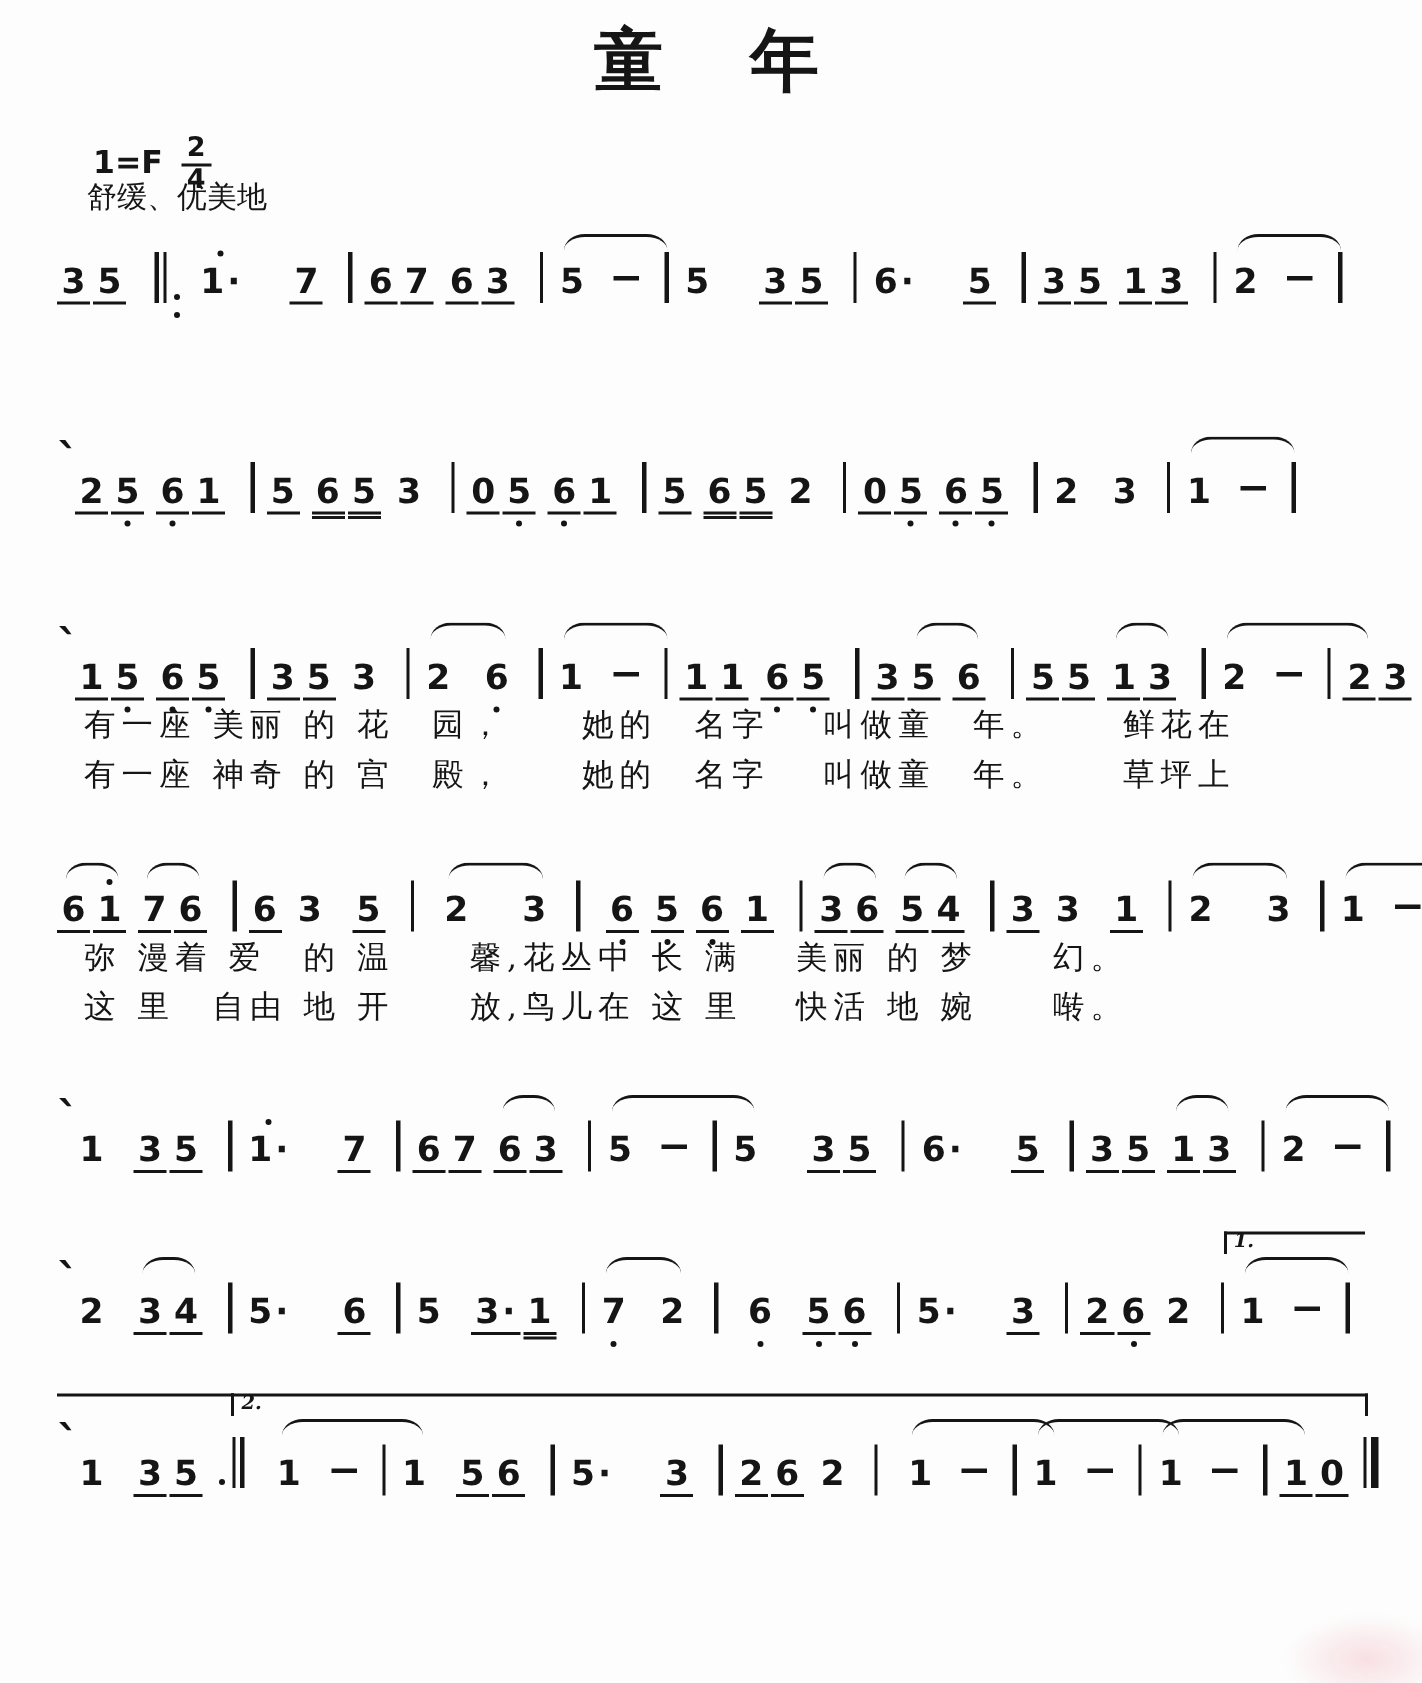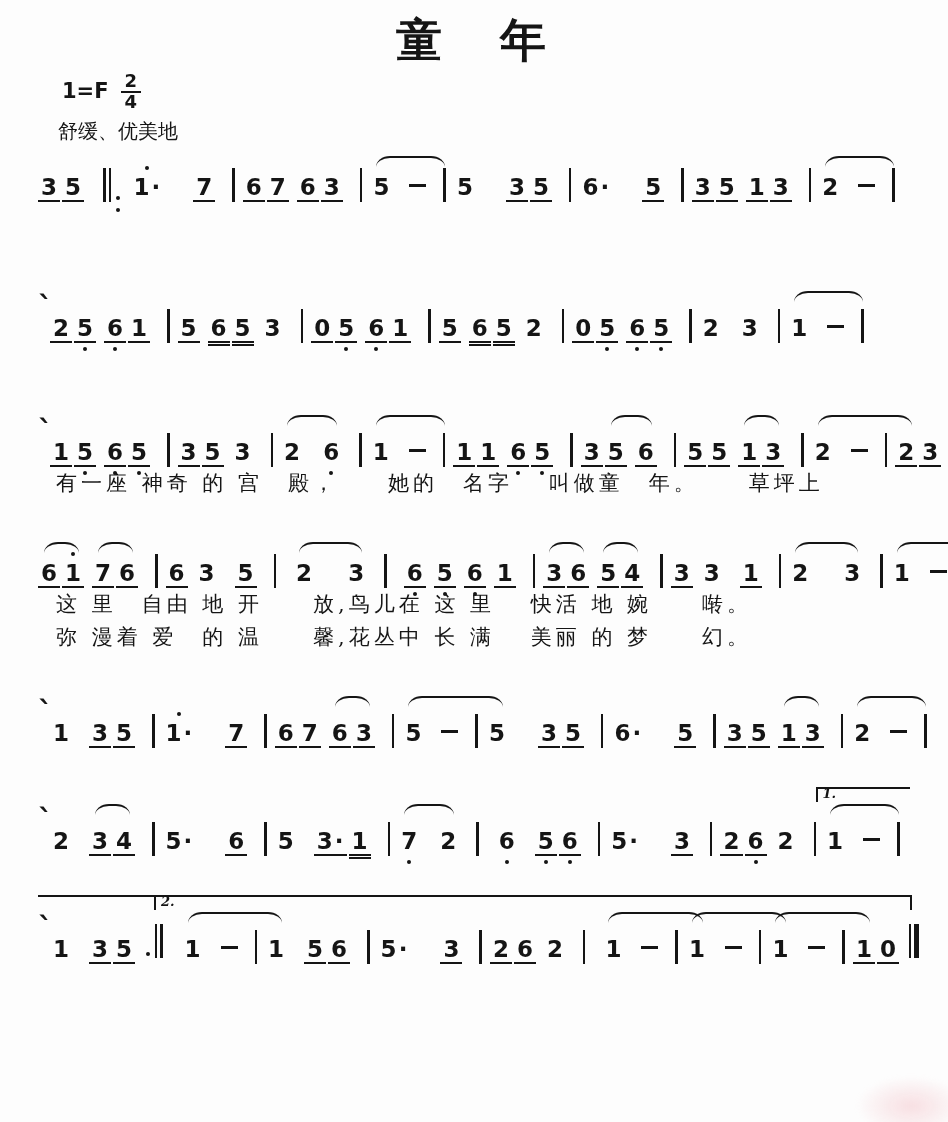--- a/index.html
+++ b/index.html
@@ -2,21 +2,21 @@
 <html><head>
 <meta charset="utf-8">
 <style>
   html,body{margin:0;padding:0;background:#e8e8e8;}
   .page{width:948px;height:1122px;background:#fdfdfd;position:relative;overflow:hidden;
         font-family:"DejaVu Serif", serif;color:#151515;margin:0 auto;}
   
   .header{position:relative;height:150px;}
   .title{text-align:center;font-size:46px;font-weight:bold;letter-spacing:6px;padding-top:10px;}
   .credits{position:absolute;right:50px;top:52px;font-size:22px;line-height:40px;text-align:center;}
-  .keysig{position:absolute;left:62px;top:72px;font-size:21px;font-weight:bold;
+  .keysig{position:absolute;left:62px;top:90px;font-size:21px;font-weight:bold;
           font-family:"DejaVu Sans", sans-serif;}
   .ts{display:inline-block;vertical-align:middle;margin-left:12px;font-size:18px;line-height:1.05;text-align:center;}
   .ts b{display:block;border-bottom:2px solid #151515;padding:0 4px;}
   .ts i{display:block;font-style:normal;padding:0 4px;}
   .tempo{position:absolute;left:58px;top:118px;font-size:20px;}
   
   .score{padding:0 38px;}
   .score-line{position:relative;padding:18px 0 16px 0;margin-bottom:50px;}
   .score-line.has-lyrics{margin-bottom:20px;}
   .score-line.has-volta{padding-top:32px;}
@@ -67,31 +67,32 @@
             </i></span><span class="n" style="margin-right: 30px;">1<i class="hi"></i><span class="ad">·</span></span><span class="n u1" style="margin-right: 17px;">7</span><i class="bar" style="margin-right: 8px;"></i><span class="n u1" style="margin-right: 2px;">6</span><span class="n u1" style="margin-right: 8px;">7</span><span class="n u1" style="margin-right: 2px;">6</span><span class="n u1" style="margin-right: 17px;">3</span><i class="bar" style="margin-right: 8px;"></i><span class="n" style="margin-right: 17px;">5</span><span class="dash" style="margin-right: 17px;"></span><i class="bar" style="margin-right: 8px;"></i><span class="n" style="margin-right: 30px;">5</span><span class="n u1" style="margin-right: 2px;">3</span><span class="n u1" style="margin-right: 17px;">5</span><i class="bar" style="margin-right: 8px;"></i><span class="n" style="margin-right: 30px;">6<span class="ad">·</span></span><span class="n u1" style="margin-right: 17px;">5</span><i class="bar" style="margin-right: 8px;"></i><span class="n u1" style="margin-right: 2px;">3</span><span class="n u1" style="margin-right: 8px;">5</span><span class="n u1" style="margin-right: 2px;">1</span><span class="n u1" style="margin-right: 17px;">3</span><i class="bar" style="margin-right: 8px;"></i><span class="n" style="margin-right: 17px;">2</span><span class="dash" style="margin-right: 17px;"></span><i class="bar" style="margin-right: 2px;"></i></div>
         <div class="arc" style="left: 338px; width: 69.25px; top: 6px;"></div>
         <div class="arc" style="left: 787px; width: 69.25px; top: 6px;"></div>
       </div>
       <div class="score-line">
         <div class="notes-row"><span class="tick" style="margin-right: 2px;">`</span><span class="n u1" style="margin-right: 2px;">2</span><span class="n u1" style="margin-right: 8px;">5<i class="lo"></i></span><span class="n u1" style="margin-right: 2px;">6<i class="lo"></i></span><span class="n u1" style="margin-right: 17px;">1</span><i class="bar" style="margin-right: 8px;"></i><span class="n u1" style="margin-right: 8px;">5</span><span class="n u2" style="margin-right: 2px;">6</span><span class="n u2" style="margin-right: 8px;">5</span><span class="n" style="margin-right: 17px;">3</span><i class="bar" style="margin-right: 8px;"></i><span class="n u1" style="margin-right: 2px;">0</span><span class="n u1" style="margin-right: 8px;">5<i class="lo"></i></span><span class="n u1" style="margin-right: 2px;">6<i class="lo"></i></span><span class="n u1" style="margin-right: 17px;">1</span><i class="bar" style="margin-right: 8px;"></i><span class="n u1" style="margin-right: 8px;">5</span><span class="n u2" style="margin-right: 2px;">6</span><span class="n u2" style="margin-right: 8px;">5</span><span class="n" style="margin-right: 17px;">2</span><i class="bar" style="margin-right: 8px;"></i><span class="n u1" style="margin-right: 2px;">0</span><span class="n u1" style="margin-right: 8px;">5<i class="lo"></i></span><span class="n u1" style="margin-right: 2px;">6<i class="lo"></i></span><span class="n u1" style="margin-right: 17px;">5<i class="lo"></i></span><i class="bar" style="margin-right: 8px;"></i><span class="n" style="margin-right: 17px;">2</span><span class="n" style="margin-right: 17px;">3</span><i class="bar" style="margin-right: 8px;"></i><span class="n" style="margin-right: 17px;">1</span><span class="dash" style="margin-right: 17px;"></span><i class="bar" style="margin-right: 2px;"></i></div>
         <div class="arc" style="left: 756px; width: 69.25px; top: 6px;"></div>
       </div>
       <div class="score-line has-lyrics">
         <div class="notes-row"><span class="tick" style="margin-right: 2px;">`</span><span class="n u1" style="margin-right: 2px;">1</span><span class="n u1" style="margin-right: 8px;">5<i class="lo"></i></span><span class="n u1" style="margin-right: 2px;">6<i class="lo"></i></span><span class="n u1" style="margin-right: 17px;">5<i class="lo"></i></span><i class="bar" style="margin-right: 8px;"></i><span class="n u1" style="margin-right: 2px;">3</span><span class="n u1" style="margin-right: 8px;">5</span><span class="n" style="margin-right: 17px;">3</span><i class="bar" style="margin-right: 8px;"></i><span class="n" style="margin-right: 17px;">2</span><span class="n" style="margin-right: 17px;">6<i class="lo"></i></span><i class="bar" style="margin-right: 8px;"></i><span class="n" style="margin-right: 17px;">1</span><span class="dash" style="margin-right: 17px;"></span><i class="bar" style="margin-right: 8px;"></i><span class="n u1" style="margin-right: 2px;">1</span><span class="n u1" style="margin-right: 8px;">1</span><span class="n u1" style="margin-right: 2px;">6<i class="lo"></i></span><span class="n u1" style="margin-right: 17px;">5<i class="lo"></i></span><i class="bar" style="margin-right: 8px;"></i><span class="n u1" style="margin-right: 2px;">3</span><span class="n u1" style="margin-right: 8px;">5</span><span class="n u1" style="margin-right: 17px;">6</span><i class="bar" style="margin-right: 8px;"></i><span class="n u1" style="margin-right: 2px;">5</span><span class="n u1" style="margin-right: 8px;">5</span><span class="n u1" style="margin-right: 2px;">1</span><span class="n u1" style="margin-right: 17px;">3</span><i class="bar" style="margin-right: 8px;"></i><span class="n" style="margin-right: 17px;">2</span><span class="dash" style="margin-right: 17px;"></span><i class="bar" style="margin-right: 8px;"></i><span class="n u1" style="margin-right: 2px;">2</span><span class="n u1" style="margin-right: 8px;">3</span></div>
+        <div class="lyrics-row">有一座 美丽 的 花　园，　　她的　名字　 叫做童　年。　　鲜花在</div>
         <div class="lyrics-row">有一座 神奇 的 宫　殿，　　她的　名字　 叫做童　年。　　草坪上</div>
         <div class="arc" style="left: 249px; width: 49.5px; top: 6px;"></div>
         <div class="arc" style="left: 338px; width: 69.25px; top: 6px;"></div>
         <div class="arc" style="left: 573px; width: 40.5px; top: 6px;"></div>
         <div class="arc" style="left: 706px; width: 34.5px; top: 6px;"></div>
         <div class="arc" style="left: 780px; width: 93.5px; top: 6px;"></div>
       </div>
       <div class="score-line has-lyrics">
         <div class="notes-row"><span class="n u1" style="margin-right: 2px;">6</span><span class="n u1" style="margin-right: 8px;">1<i class="hi"></i></span><span class="n u1" style="margin-right: 2px;">7</span><span class="n u1" style="margin-right: 17px;">6</span><i class="bar" style="margin-right: 8px;"></i><span class="n u1" style="margin-right: 8px;">6</span><span class="n" style="margin-right: 17px;">3</span><span class="n u1" style="margin-right: 17px;">5</span><i class="bar" style="margin-right: 17px;"></i><span class="n" style="margin-right: 30px;">2</span><span class="n" style="margin-right: 17px;">3</span><i class="bar" style="margin-right: 17px;"></i><span class="n u1" style="margin-right: 8px;">6<i class="lo"></i></span><span class="n u1" style="margin-right: 8px;">5<i class="lo"></i></span><span class="n u1" style="margin-right: 8px;">6<i class="lo"></i></span><span class="n u1" style="margin-right: 17px;">1</span><i class="bar" style="margin-right: 8px;"></i><span class="n u1" style="margin-right: 2px;">3</span><span class="n u1" style="margin-right: 8px;">6</span><span class="n u1" style="margin-right: 2px;">5</span><span class="n u1" style="margin-right: 17px;">4</span><i class="bar" style="margin-right: 8px;"></i><span class="n u1" style="margin-right: 8px;">3</span><span class="n" style="margin-right: 17px;">3</span><span class="n u1" style="margin-right: 17px;">1</span><i class="bar" style="margin-right: 8px;"></i><span class="n" style="margin-right: 30px;">2</span><span class="n" style="margin-right: 17px;">3</span><i class="bar" style="margin-right: 8px;"></i><span class="n" style="margin-right: 17px;">1</span><span class="dash" style="margin-right: 17px;"></span></div>
+        <div class="lyrics-row">弥 漫着 爱　的 温　　馨,花丛中 长 满　 美丽 的 梦　　幻。</div>
         <div class="lyrics-row">这 里　自由 地 开　　放,鸟儿在 这 里　 快活 地 婉　　啭。</div>
-        <div class="lyrics-row">弥 漫着 爱　的 温　　馨,花丛中 长 满　 美丽 的 梦　　幻。</div>
         <div class="arc" style="left: 6px; width: 34.5px; top: 6px;"></div>
         <div class="arc" style="left: 60px; width: 34.5px; top: 6px;"></div>
         <div class="arc" style="left: 261px; width: 62.5px; top: 6px;"></div>
         <div class="arc" style="left: 511px; width: 34.5px; top: 6px;"></div>
         <div class="arc" style="left: 565px; width: 34.5px; top: 6px;"></div>
         <div class="arc" style="left: 757px; width: 62.5px; top: 6px;"></div>
         <div class="arc" style="left: 859px; width: 69.25px; top: 6px;"></div>
       </div>
       <div class="score-line has-lyrics">
         <div class="notes-row"><span class="tick" style="margin-right: 2px;">`</span><span class="n" style="margin-right: 17px;">1</span><span class="n u1" style="margin-right: 2px;">3</span><span class="n u1" style="margin-right: 17px;">5</span><i class="bar" style="margin-right: 8px;"></i><span class="n" style="margin-right: 30px;">1<i class="hi"></i><span class="ad">·</span></span><span class="n u1" style="margin-right: 17px;">7</span><i class="bar" style="margin-right: 8px;"></i><span class="n u1" style="margin-right: 2px;">6</span><span class="n u1" style="margin-right: 8px;">7</span><span class="n u1" style="margin-right: 2px;">6</span><span class="n u1" style="margin-right: 17px;">3</span><i class="bar" style="margin-right: 8px;"></i><span class="n" style="margin-right: 17px;">5</span><span class="dash" style="margin-right: 17px;"></span><i class="bar" style="margin-right: 8px;"></i><span class="n" style="margin-right: 30px;">5</span><span class="n u1" style="margin-right: 2px;">3</span><span class="n u1" style="margin-right: 17px;">5</span><i class="bar" style="margin-right: 8px;"></i><span class="n" style="margin-right: 30px;">6<span class="ad">·</span></span><span class="n u1" style="margin-right: 17px;">5</span><i class="bar" style="margin-right: 8px;"></i><span class="n u1" style="margin-right: 2px;">3</span><span class="n u1" style="margin-right: 8px;">5</span><span class="n u1" style="margin-right: 2px;">1</span><span class="n u1" style="margin-right: 17px;">3</span><i class="bar" style="margin-right: 8px;"></i><span class="n" style="margin-right: 17px;">2</span><span class="dash" style="margin-right: 17px;"></span><i class="bar" style="margin-right: 2px;"></i></div>

